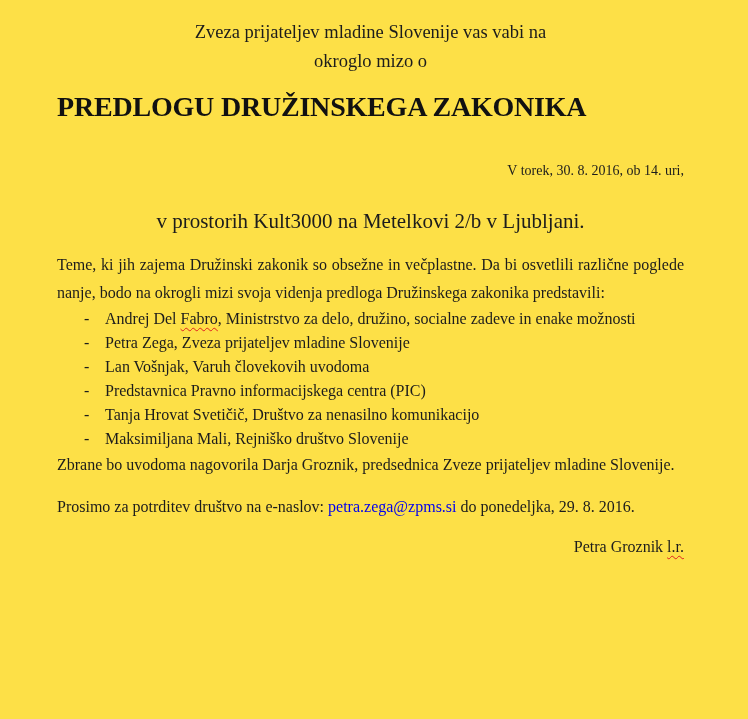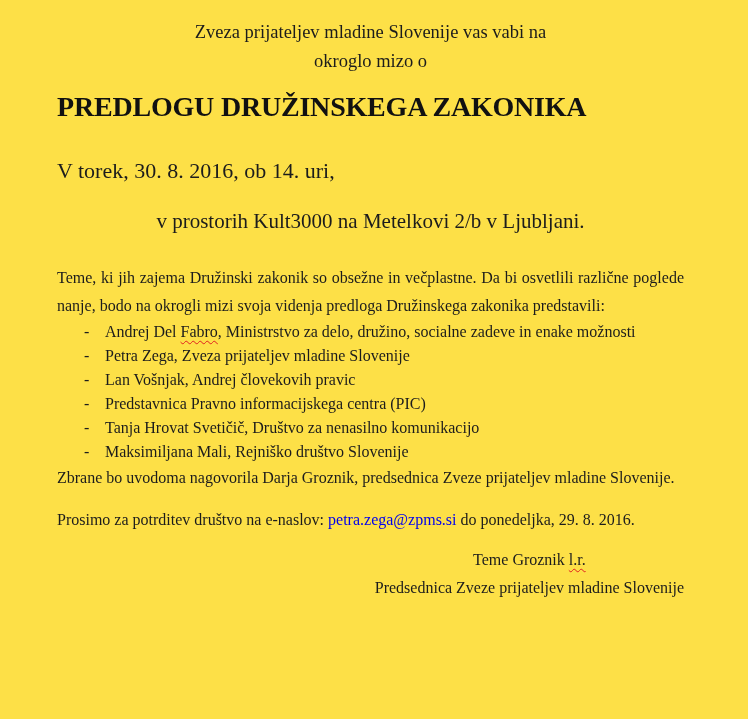--- a/index.html
+++ b/index.html
@@ -23,37 +23,37 @@
     margin: 12px 0 0 0;
     text-align: left;
     font-size: 28px;
     font-weight: bold;
     line-height: 38px;
     letter-spacing: -0.2px;
     color: #111111;
   }
   .dateline {
     margin: 30px 0 0 0;
-    text-align: left;
-    font-size: 22px;
+    text-align: right;
+    font-size: 14px;
     line-height: 29px;
   }
   .venueline {
     margin: 22px 0 0 0;
     text-align: center;
     font-size: 21px;
     line-height: 29px;
   }
   .para {
     margin: 0;
     font-size: 16px;
     line-height: 28px;
   }
   .para-topics {
-    margin-top: 28px;
+    margin-top: 15px;
     text-align: justify;
   }
   .speakers {
     margin: 0;
     padding: 0;
     list-style: none;
   }
   .speaker {
     position: relative;
     padding-left: 48px;
@@ -110,38 +110,37 @@
     <li class="speaker">
       <span class="marker">-</span>
       <span>Andrej Del </span><span class="misspell">Fabro</span><span>, Ministrstvo za delo, družino, socialne zadeve in enake možnosti</span>
     </li>
     <li class="speaker">
       <span class="marker">-</span>
       <span>Petra Zega, Zveza prijateljev mladine Slovenije</span>
     </li>
     <li class="speaker">
       <span class="marker">-</span>
-      <span>Lan Vošnjak, Andrej človekovih pravic</span>
+      <span>Lan Vošnjak, Varuh človekovih uvodoma</span>
     </li>
     <li class="speaker">
       <span class="marker">-</span>
       <span>Predstavnica Pravno informacijskega centra (PIC)</span>
     </li>
     <li class="speaker">
       <span class="marker">-</span>
       <span>Tanja Hrovat Svetičič, Društvo za nenasilno komunikacijo</span>
     </li>
     <li class="speaker">
       <span class="marker">-</span>
       <span>Maksimiljana Mali, Rejniško društvo Slovenije</span>
     </li>
   </ul>
 
   <p class="para para-moderator">Zbrane bo uvodoma nagovorila Darja Groznik, predsednica Zveze prijateljev mladine Slovenije.</p>
 
   <p class="para para-rsvp"><span>Prosimo za potrditev društvo na e-naslov: </span><a class="email-link">petra.zega@zpms.si</a><span> do ponedeljka, 29. 8. 2016.</span></p>
 
   <div class="signature">
-    <div><span>Teme Groznik </span><span class="misspell">l.r.</span></div>
-    <div>Predsednica Zveze prijateljev mladine Slovenije</div>
+    <div><span>Petra Groznik </span><span class="misspell">l.r.</span></div>
   </div>
 
 </div>
 
 </body></html>

